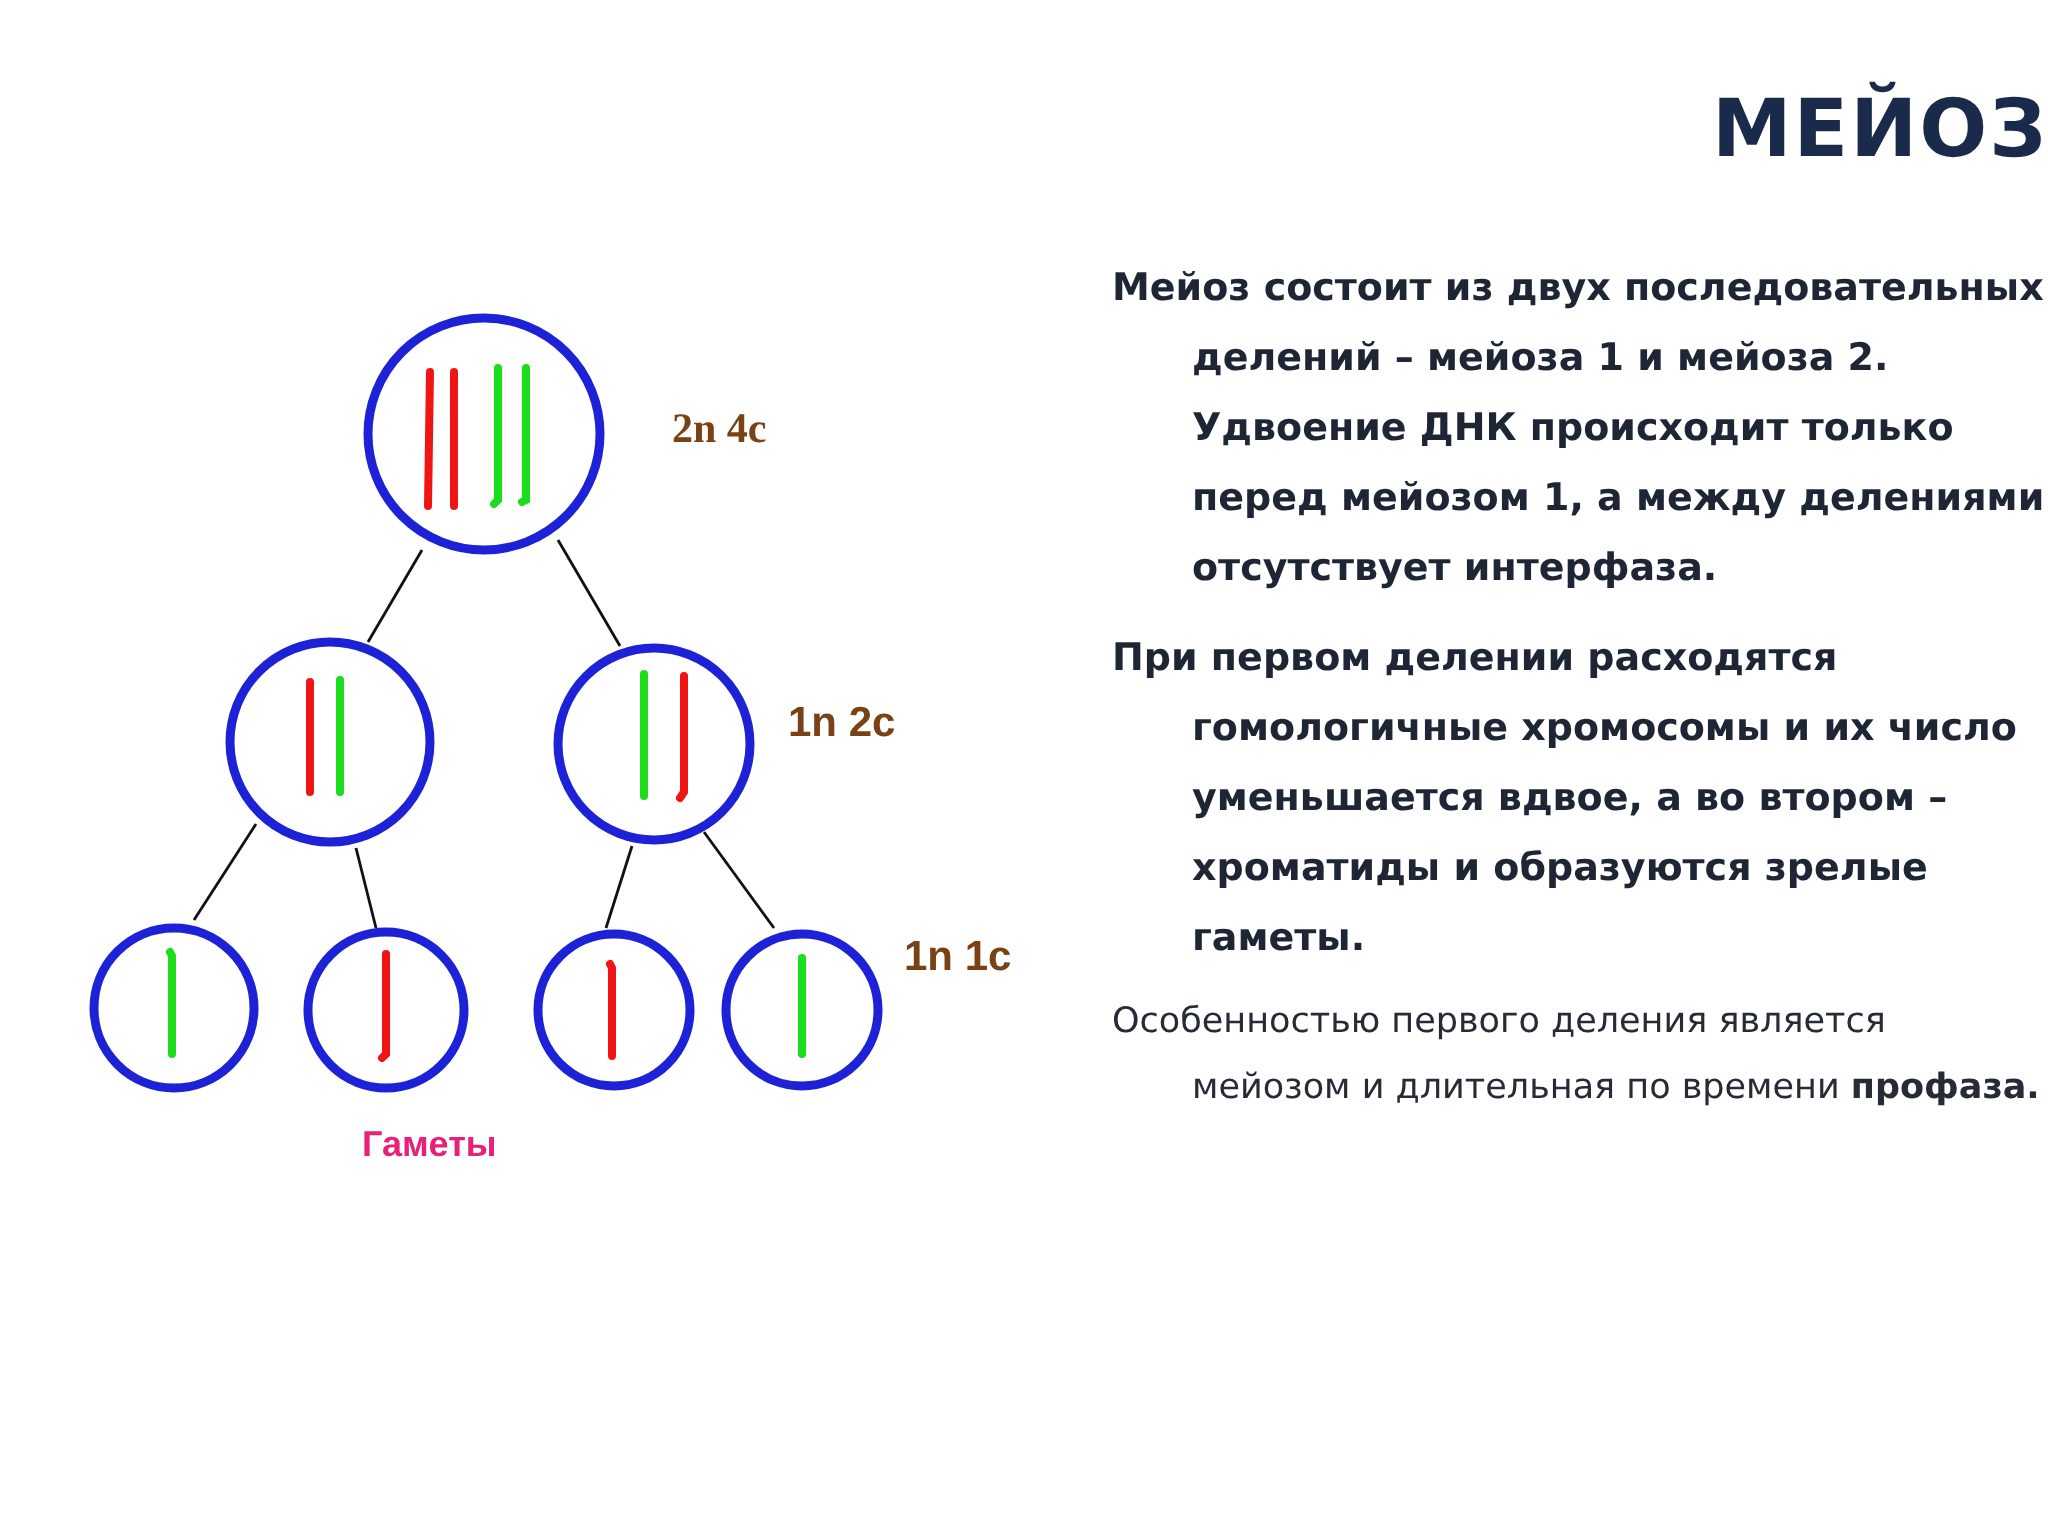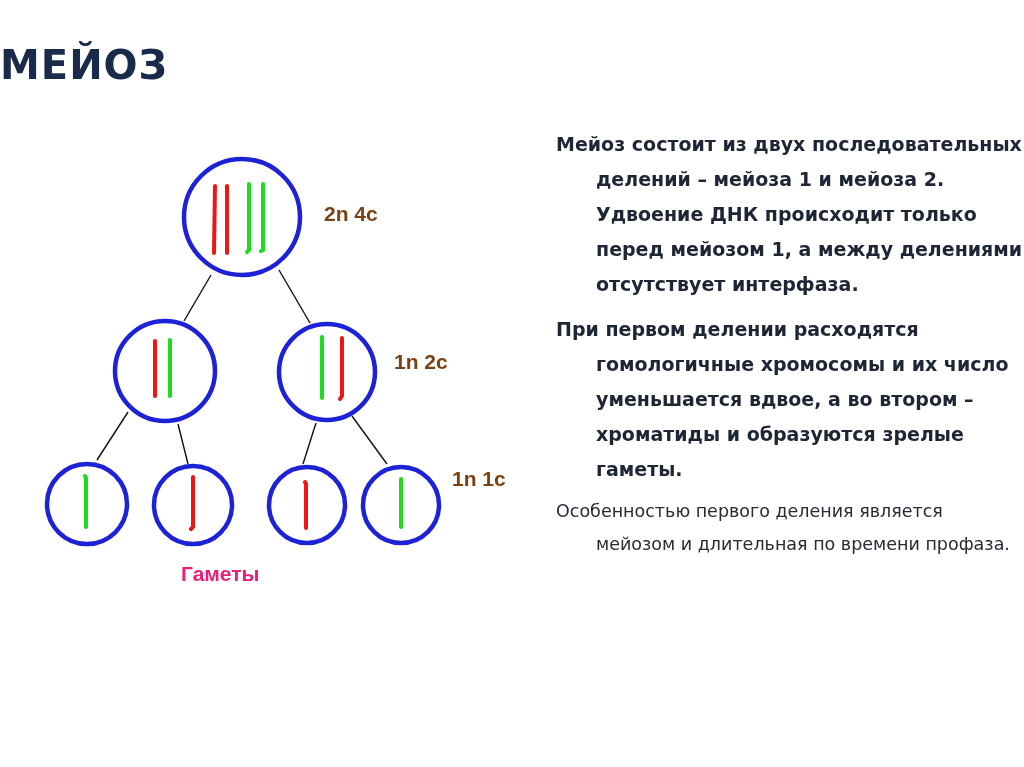--- a/index.html
+++ b/index.html
@@ -1,31 +1,31 @@
 <!DOCTYPE html>
 <html><head>
 <meta charset="utf-8">
 <style>
   html, body { margin:0; padding:0; background:#ffffff; }
   body { width:1024px; height:767px; position:relative; overflow:hidden;
          font-family:"Liberation Sans", "DejaVu Sans", sans-serif; }
-  .title { position:absolute; left:0; width:1024px; top:42px; text-align:left;
+  .title { position:absolute; left:0; width:1024px; top:42px; text-align:right;
            font-family:"DejaVu Sans", sans-serif; font-weight:bold; font-size:40px;
            color:#1a2a4a; letter-spacing:1px; }
   svg.diagram { position:absolute; left:0; top:0; }
   .lbl { position:absolute; font-family:"Liberation Sans", sans-serif; font-weight:bold;
          font-size:21px; color:#7a4214; white-space:nowrap; }
   .gametes { position:absolute; font-family:"Liberation Sans", sans-serif; font-weight:bold;
-             font-size:21px; color:#e8207a; white-space:nowrap; }
+             font-size:18px; color:#e8207a; white-space:nowrap; }
   .text { position:absolute; left:556px; width:470px; color:#1e2535;
           font-family:"DejaVu Sans", sans-serif; }
   .para { margin:0; padding-left:40px; text-indent:-40px; line-height:35px; }
   .p1, .p2 { font-weight:bold; font-size:19px; }
   .p3 { font-size:17.5px; line-height:33px; font-weight:normal; color:#262b36; }
-  .p3 b { font-weight:normal; }
+  .p3 b { font-weight:bold; }
 </style>
 </head>
 <body>
 
 <div class="title">МЕЙОЗ</div>
 
 <svg class="diagram" width="540" height="640" viewBox="0 0 540 640">
 
   <g stroke="#111111" stroke-width="1.4" fill="none">
     <line x1="211" y1="275" x2="184" y2="321"></line>
@@ -72,21 +72,21 @@
   <g>
     <circle cx="307" cy="505" r="38" fill="#fff" stroke="#1e22d6" stroke-width="4.5"></circle>
     <path d="M305 482 L306 484 L306 528" stroke="#f01414" stroke-width="4" stroke-linecap="round" fill="none"></path>
   </g>
   <g>
     <circle cx="401" cy="505" r="38" fill="#fff" stroke="#1e22d6" stroke-width="4.5"></circle>
     <line x1="401" y1="479" x2="401" y2="527" stroke="#1cdc1c" stroke-width="4" stroke-linecap="round"></line>
   </g>
 </svg>
 
-<div class="lbl" style="left:324px; top:202px;">2n 4c</div>
+<div class="lbl" style="left:336px; top:202px;font-family:Liberation Serif, serif;">2n 4c</div>
 <div class="lbl" style="left:394px; top:350px;text-align:center;">1n 2c</div>
 <div class="lbl" style="left:452px; top:467px;">1n 1c</div>
 <div class="gametes" style="left:181px; top:562px;">Гаметы</div>
 
 <div class="text" style="top:127px;">
   <p class="para p1">Мейоз состоит из двух последовательных делений – мейоза 1 и мейоза 2. Удвоение ДНК происходит только перед мейозом 1, а между делениями отсутствует интерфаза.</p>
   <p class="para p2" style="margin-top:10px;">При первом делении расходятся гомологичные хромосомы и их число уменьшается вдвое, а во втором – хроматиды и образуются зрелые гаметы.</p>
   <p class="para p3" style="margin-top:8px;"><span>Особенностью первого деления является мейозом и длительная по времени </span><b>профаза.</b></p>
 </div>
 

